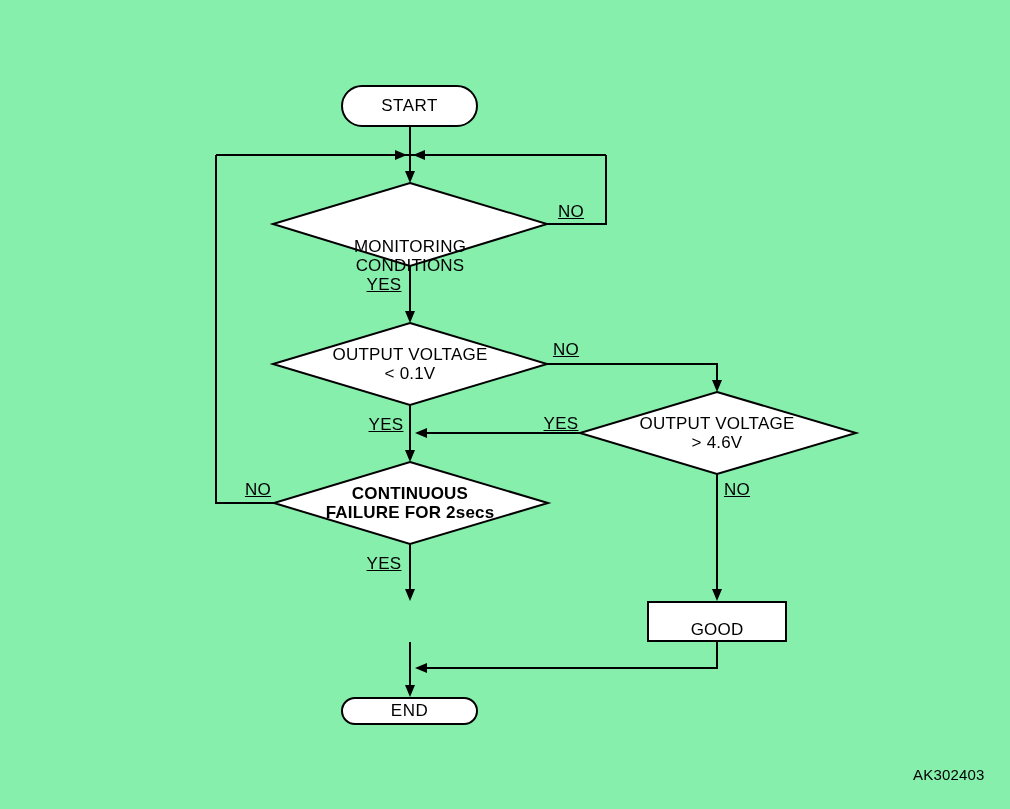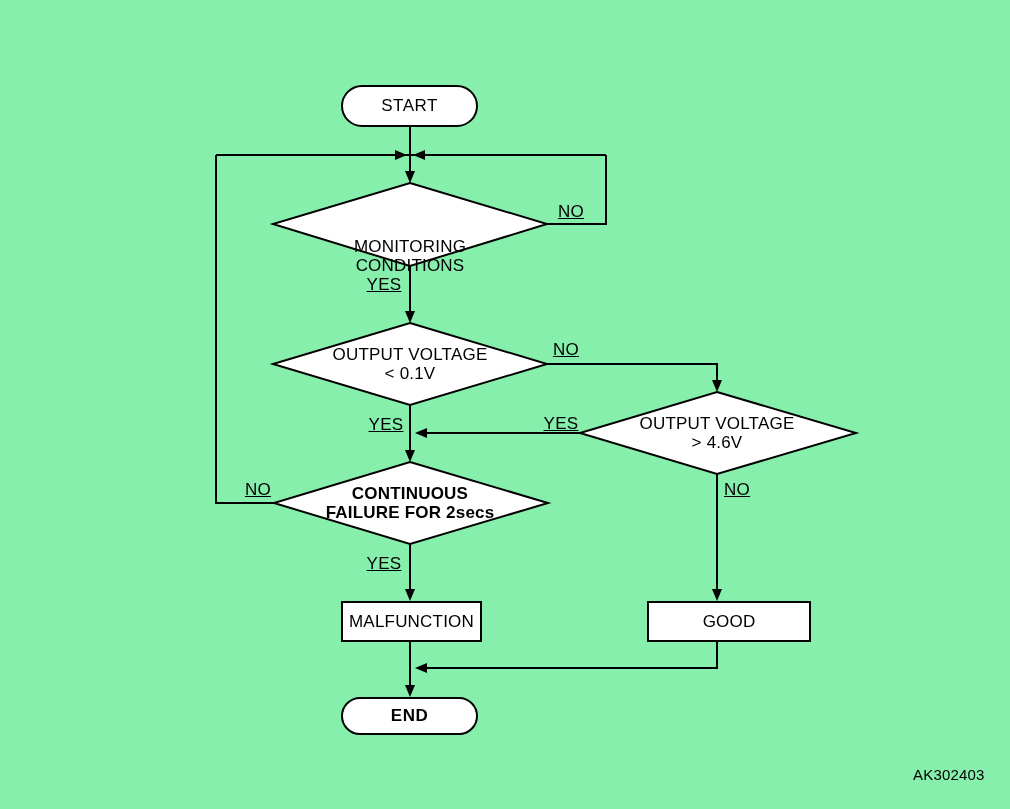--- a/index.html
+++ b/index.html
@@ -64,23 +64,23 @@
   .footer-code {
     position: absolute;
     left: 913px;
     top: 766px;
     font-size: 15px;
     font-weight: normal;
     letter-spacing: 0.2px;
   }
   
   #node-start       { left: 341px; top: 85px;  width: 137px; height: 42px; }
-  #node-end         { left: 341px; top: 697px; width: 137px; height: 38px; font-weight: bold; }
+  #node-end         { left: 341px; top: 697px; width: 137px; height: 28px; }
   #node-malfunction { left: 341px; top: 601px; width: 141px; height: 41px; }
-  #node-good        { left: 647px; top: 601px; width: 164px; height: 41px; }
+  #node-good        { left: 647px; top: 601px; width: 140px; height: 41px; align-items: flex-end; }
   #label-monitoring { left: 410px; top: 228px; margin-top: 28px; }
   #label-output-low { left: 410px; top: 364px; }
   #label-output-high{ left: 717px; top: 433px; }
   #label-continuous { left: 410px; top: 503px; font-weight: bold; }
   #lbl-monitoring-no  { left: 571px; top: 212px; }
   #lbl-monitoring-yes { left: 384px; top: 285px; }
   #lbl-output-low-no  { left: 566px; top: 350px; }
   #lbl-output-low-yes { left: 386px; top: 425px; }
   #lbl-output-high-yes{ left: 561px; top: 424px; }
   #lbl-output-high-no { left: 737px; top: 490px; }
@@ -139,23 +139,20 @@
       <polygon points="410,601 405,589 415,589"></polygon>
       <polygon points="415,668 427,663 427,673"></polygon>
       <polygon points="410,697 405,685 415,685"></polygon>
     </g>
   </svg>
 
   <div id="node-start" class="terminal">
     <span>START</span>
   </div>
 
-  <div id="node-malfunction" class="process">
-    <span>MALFUNCTION</span>
-  </div>
 
   <div id="node-good" class="process">
     <span>GOOD</span>
   </div>
 
   <div id="node-end" class="terminal">
     <span>END</span>
   </div>
 
   <div id="label-monitoring" class="diamond-label">MONITORING

